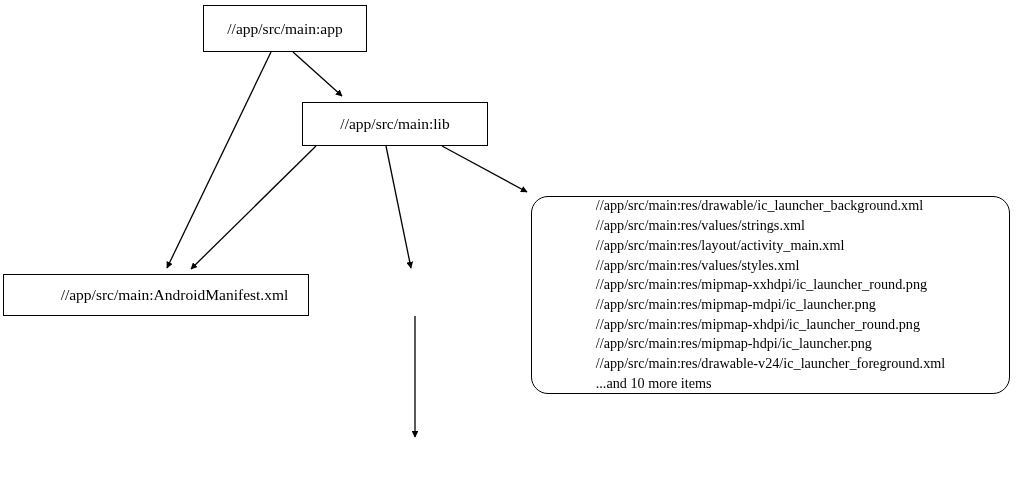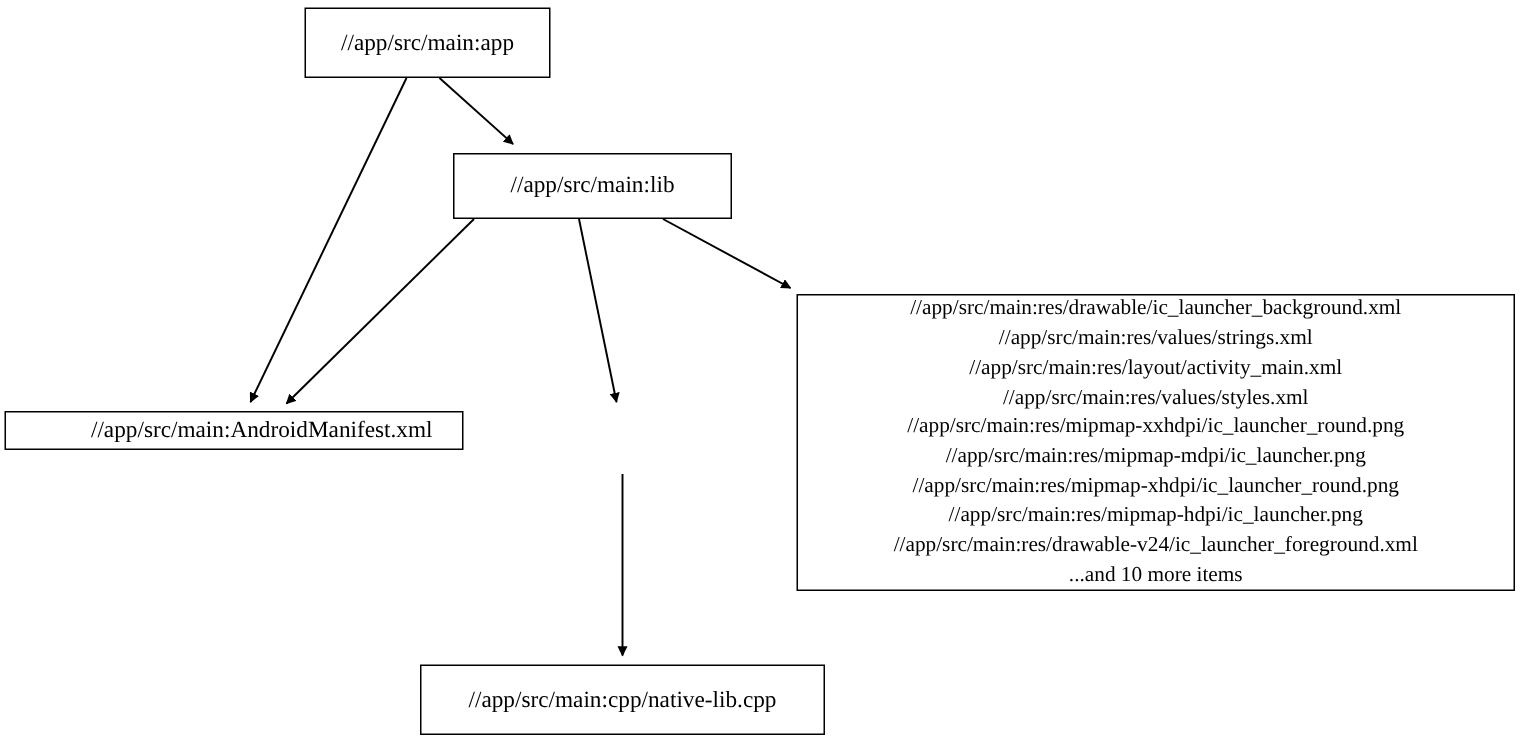--- a/index.html
+++ b/index.html
@@ -29,21 +29,20 @@
     background: #ffffff;
     display: flex;
     align-items: center;
     justify-content: center;
     z-index: 2;
   }
   .node-label {
     font-size: 15.5px;
     line-height: 19.6px;
     color: #000000;
-    text-align: center;
     white-space: pre;
   }
   .node-multiline .node-label {
     font-size: 14.2px;
     line-height: 19.7px;
   }
 </style>
 </head>
 <body>
 
@@ -82,30 +81,27 @@
   </svg>
 
   <div class="node" style="left:203px; top:5px; width:164px; height:47px;">
     <span class="node-label">//app/src/main:app</span>
   </div>
 
   <div class="node" style="left:302px; top:102px; width:186px; height:44px;">
     <span class="node-label">//app/src/main:lib</span>
   </div>
 
-  <div class="node" style="left:3px; top:274px; width:306px; height:26px;padding-left:37px;">
+  <div class="node" style="left:3px; top:274px; width:306px; height:42px;padding-left:37px;">
     <span class="node-label">//app/src/main:AndroidManifest.xml</span>
   </div>
 
 
-  <div class="node" style="left:280px; top:443px; width:270px; height:47px;">
-    <span class="node-label">//app/src/main:cpp/native-lib.cpp</span>
-  </div>
 
-  <div class="node node-multiline" style="left:531px; top:196px; width:479px; height:198px;">
+  <div class="node node-multiline" style="left:531px; top:196px; width:479px; height:198px;border-radius:17px;">
     <span class="node-label">//app/src/main:res/drawable/ic_launcher_background.xml
 //app/src/main:res/values/strings.xml
 //app/src/main:res/layout/activity_main.xml
 //app/src/main:res/values/styles.xml
 //app/src/main:res/mipmap-xxhdpi/ic_launcher_round.png
 //app/src/main:res/mipmap-mdpi/ic_launcher.png
 //app/src/main:res/mipmap-xhdpi/ic_launcher_round.png
 //app/src/main:res/mipmap-hdpi/ic_launcher.png
 //app/src/main:res/drawable-v24/ic_launcher_foreground.xml
 ...and 10 more items</span>

